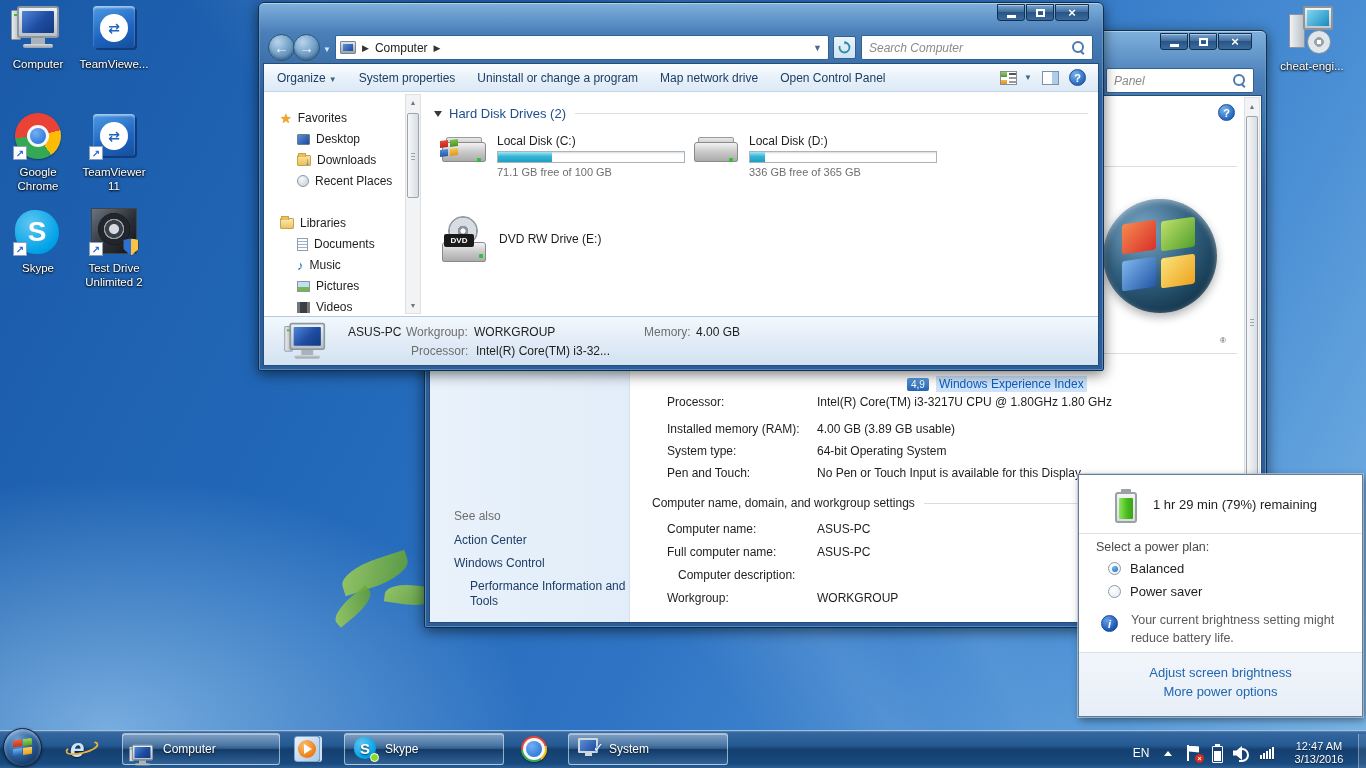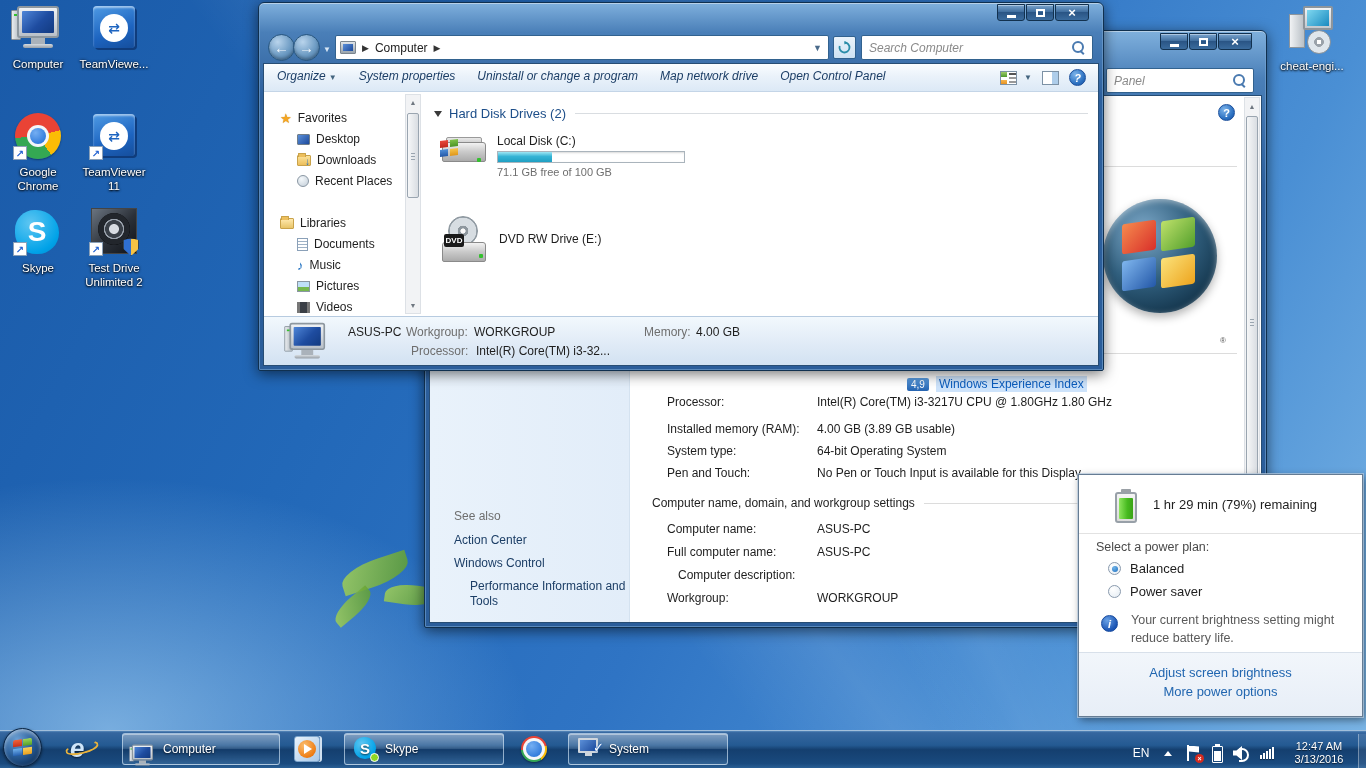--- a/index.html
+++ b/index.html
@@ -50,21 +50,21 @@
   .navcirc { position:absolute; width:27px; height:27px; border-radius:50%; border:1px solid #28567f; background:radial-gradient(circle at 35% 28%,#b9d4ec,#6e9cc4 55%,#3f6f9e); color:#f2f7fb; display:flex; align-items:center; justify-content:center; font-size:15px; box-shadow:inset 0 -2px 3px rgba(0,0,0,.25); }
   .addrbox { position:absolute; height:25px; background:#fff; border:1px solid #32628f; border-radius:2px; display:flex; align-items:center; font-size:12px; color:#222; }
   .crumb-arrow { color:#333; font-size:9px; margin:0 6px; }
   .mini-pc { width:16px; height:13px; background:linear-gradient(#dfe4e8,#9aa4ac); border:1px solid #7c868e; border-radius:1px; position:relative; margin-left:4px; }
   .mini-pc::after { content:""; position:absolute; inset:2px; background:linear-gradient(135deg,#5b8fd8,#1c4a9c); }
   .searchbox { position:absolute; height:25px; background:#fff; border:1px solid #32628f; border-radius:2px; display:flex; align-items:center; justify-content:space-between; padding:0 7px; font-size:12px; }
   .searchtext { color:#8a8a8a; font-style:italic; }
   .mag { position:relative; width:13px; height:13px; }
   .mag::before { content:""; position:absolute; left:0; top:0; width:8px; height:8px; border:2px solid #4a7ab0; border-radius:50%; }
   .mag::after { content:""; position:absolute; left:9px; top:9px; width:5px; height:2px; background:#4a7ab0; transform:rotate(45deg); transform-origin:0 0; }
-  .toolbar { position:absolute; left:0; right:0; top:0; height:28px; background:linear-gradient(#fafdff,#eaf2fa 45%,#dce9f6); border-bottom:1px solid #c4d5e7; display:flex; font-size:12px; color:#1c3e66;font-style:italic; }
+  .toolbar { position:absolute; left:0; right:0; top:0; height:28px; background:linear-gradient(#fafdff,#eaf2fa 45%,#dce9f6); border-bottom:1px solid #c4d5e7; display:flex; align-items:center; font-size:12px; color:#1c3e66; }
   .tbitem { padding:5px 11px; white-space:nowrap; }
   .tb-caret { font-size:8px; color:#44657f; margin-left:3px; }
   .views-ico { width:17px; height:14px; background:
       linear-gradient(#f7b44c,#e08a1a) 0 8px/6px 5px no-repeat,
       linear-gradient(#9ecb6a,#4f9b2e) 0 0/6px 5px no-repeat,
       linear-gradient(#555,#555) 8px 1px/8px 2px no-repeat,
       linear-gradient(#999,#999) 8px 9px/8px 2px no-repeat,
       linear-gradient(#999,#999) 8px 5px/8px 2px no-repeat; border:1px solid #7c91a5; background-color:#fff; }
   .pane-ico { width:17px; height:14px; border:1px solid #7c91a5; background:linear-gradient(90deg,#fff 0 9px,#aecdea 9px); }
   .help-ico { width:17px; height:17px; border-radius:50%; background:radial-gradient(circle at 35% 30%,#7db4ea,#2a6fc0 65%,#1b4f9c); border:1px solid #1b4f9c; color:#fff; font-size:11px; font-weight:bold; display:flex; align-items:center; justify-content:center; }
@@ -85,21 +85,21 @@
   .winflag { position:absolute; left:0px; top:6px; width:18px; height:16px; background:
       linear-gradient(#e8493c,#c2271b) 0 0/8px 7px no-repeat,
       linear-gradient(#7fc249,#4c9426) 10px 0/8px 7px no-repeat,
       linear-gradient(#4f8fd8,#2458a8) 0 9px/8px 7px no-repeat,
       linear-gradient(#f7c64c,#e0961a) 10px 9px/8px 7px no-repeat; transform:skewY(-6deg); }
   .cap-outer { width:188px; height:12px; border:1px solid #aab4bc; background:#fff; box-shadow:inset 1px 1px 2px rgba(0,0,0,.15); }
   .cap-fill { height:100%; background:linear-gradient(#9fe6f4,#35b4d5 45%,#1f9fc2); }
   .freetext { font-size:11px; color:#6e6e6e; margin-top:3px; }
   .dvdi { position:relative; width:50px; height:46px; }
   .dvd-disc { position:absolute; left:8px; top:0; width:30px; height:30px; border-radius:50%; background:radial-gradient(circle,#f8f8f8 0 12%,#8e979e 14% 26%,#d7dde2 28% 66%,#9aa4ac 68%); border:1px solid #8a949c; }
-  .dvd-label { position:absolute; left:4px; top:18px; width:20px; height:13px; background:#1a1a1a; color:#fff; font-size:8px; font-weight:bold; text-align:center; line-height:13px; border-radius:2px; }
+  .dvd-label { position:absolute; left:4px; top:18px; width:30px; height:13px; background:#1a1a1a; color:#fff; font-size:8px; font-weight:bold; text-align:center; line-height:13px; border-radius:2px; }
   .details { position:absolute; left:0; right:0; bottom:0; height:49px; background:linear-gradient(#f2f8fd,#dfeaf6 60%,#d2e2f2); border-top:1px solid #b7cbe0; font-size:12px; }
   .dp-label { color:#6e6e6e; position:absolute; }
   .dp-val { color:#1e1e1e; position:absolute; }
 
   
   .sys-sidebar { position:absolute; left:0; top:0; bottom:0; width:200px; background:linear-gradient(90deg,#e9f2fb,#e2edf9); border-right:1px solid #d4e2f0; }
   .sys-label { position:absolute; color:#1e1e1e; font-size:12px; }
   .sys-val { position:absolute; color:#1e1e1e; font-size:12px; white-space:nowrap; }
   .seclink { position:absolute; color:#1c3e66; font-size:12px; }
   .rule { position:absolute; height:1px; background:#dcdcdc; }
@@ -396,20 +396,34 @@
           <span class="winflag"></span>
         </div>
       <div>
         <div style="font-size:12px; color:#1e1e1e;">Local Disk (C:)</div>
         <div class="cap-outer" style="margin-top:3px;">
             <div class="cap-fill" style="width: 29%;"></div>
           </div>
         <div class="freetext">71.1 GB free of 100 GB</div>
       </div>
     </div>
+    <div class="drive" style="left:428px; top:70px; width:250px;">
+      <div class="hdd">
+          <span class="hdd-top"></span>
+          <span class="hdd-body"></span>
+          <span class="hdd-led"></span>
+        </div>
+      <div>
+        <div style="font-size:12px; color:#1e1e1e;">Local Disk (D:)</div>
+        <div class="cap-outer" style="margin-top:3px;">
+            <div class="cap-fill" style="width: 8%;"></div>
+          </div>
+        <div class="freetext">336 GB free of 365 GB</div>
+      </div>
+    </div>
     <div class="drive" style="left:176px; top:152px; align-items:center;">
       <div class="dvdi">
         <span class="dvd-disc"></span>
         <span class="hdd-body" style="top:26px;"></span>
           <span class="hdd-led" style="bottom:4px;"></span>
         <span class="dvd-label">DVD</span>
       </div>
       <div style="font-size:12px; color:#1e1e1e;">DVD RW Drive (E:)</div>
     </div>
 

